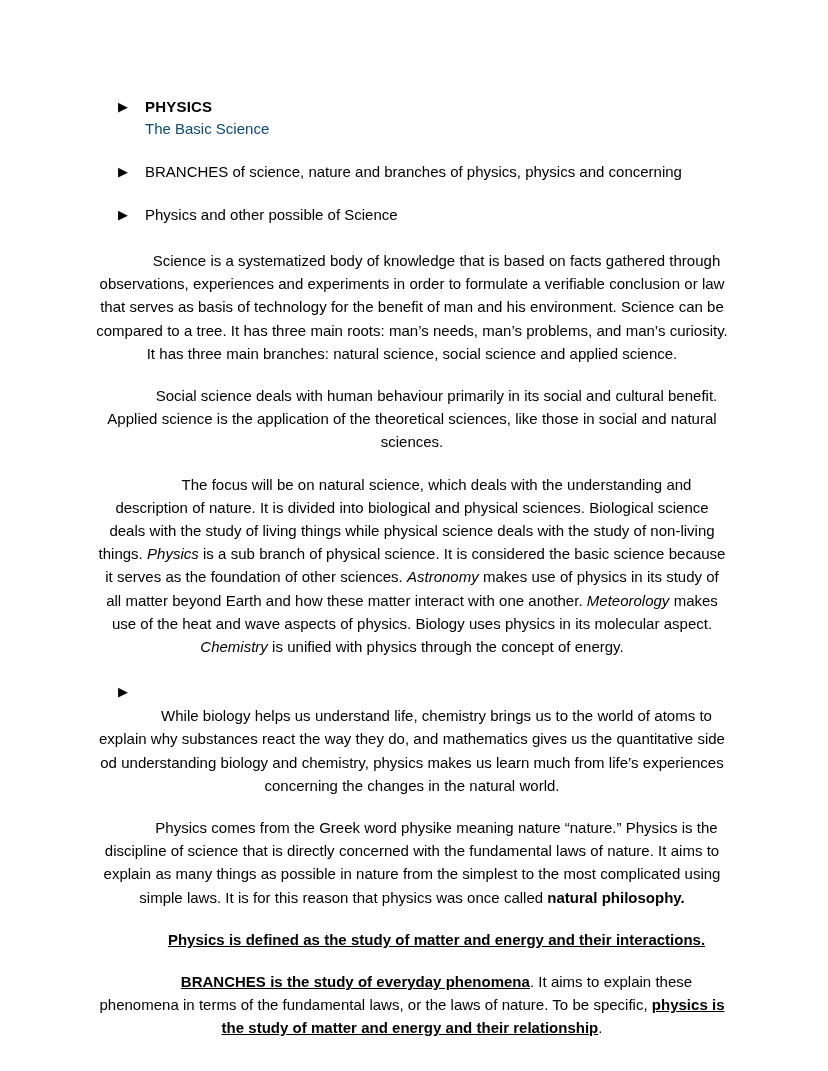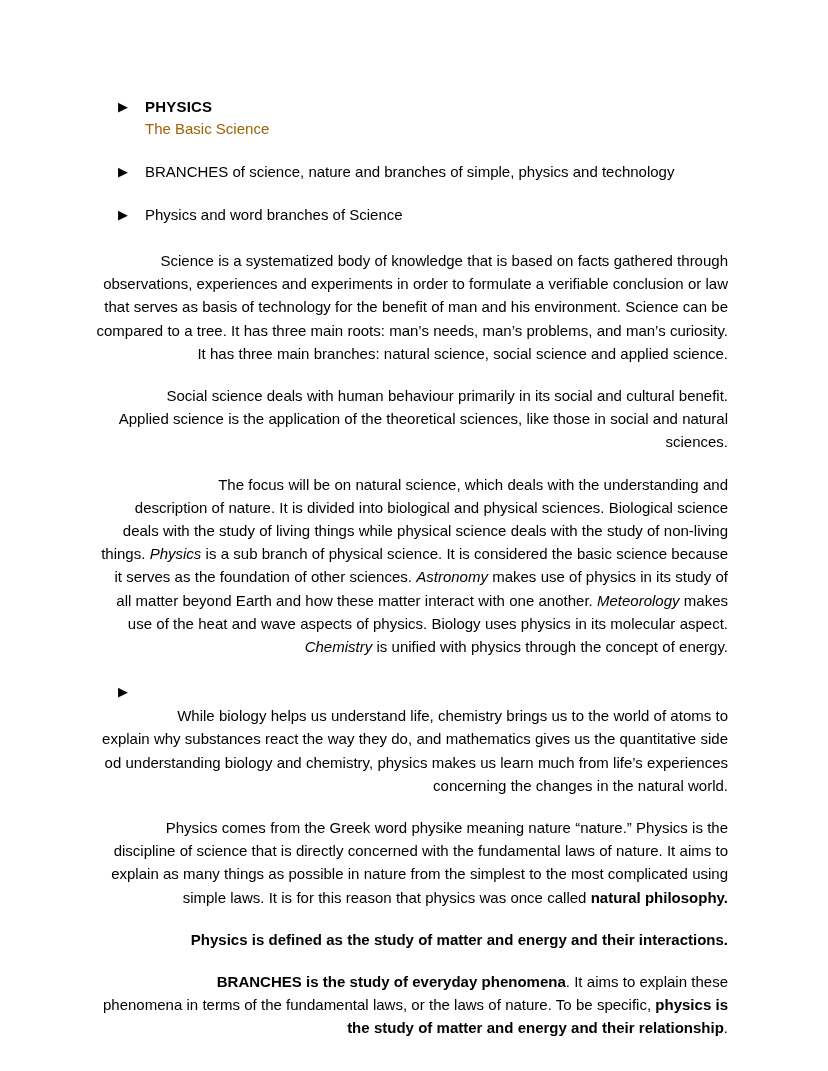--- a/index.html
+++ b/index.html
@@ -47,66 +47,66 @@
     color: #000000;
   }
   .bullet-label.strong {
     font-weight: bold;
     letter-spacing: 0.2px;
   }
   .bullet-sub {
     padding-left: 49px;
     font-size: 15px;
     line-height: 22px;
-    color: #a16207;
+    color: #0c4a6e;
   }
 
   .gap-sm { height: 19px; }
   .gap-md { height: 21px; }
   .gap-lg { height: 23px; }
 
   
   p.body {
     margin: 0;
     font-size: 15px;
     line-height: 23.2px;
-    text-align: right;
+    text-align: center;
     text-indent: 49px;
     color: #000000;
     word-spacing: 0.1px;
   }
 
-  .run-b { font-weight: bold; }
+  .run-b { font-weight: bold; text-decoration: underline; }
   .run-i { font-style: italic; }
   .run-bi { font-weight: bold; }
 </style>
 </head>
 <body>
 
 <div class="page">
   <div class="content">
 
     <div class="bullet-row">
       <span class="bullet-marker">▶</span>
       <span class="bullet-label strong">PHYSICS</span>
     </div>
     <div class="bullet-sub">The Basic Science</div>
 
     <div class="gap-md"></div>
 
     <div class="bullet-row">
       <span class="bullet-marker">▶</span>
-      <span class="bullet-label">BRANCHES of science, nature and branches of simple, physics and technology</span>
+      <span class="bullet-label">BRANCHES of science, nature and branches of physics, physics and concerning</span>
     </div>
 
     <div class="gap-md"></div>
 
     <div class="bullet-row">
       <span class="bullet-marker">▶</span>
-      <span class="bullet-label">Physics and word branches of Science</span>
+      <span class="bullet-label">Physics and other possible of Science</span>
     </div>
 
     <div class="gap-lg"></div>
 
     <p class="body">Science is a systematized body of knowledge that is based on facts gathered through observations, experiences and experiments in order to formulate a verifiable conclusion or law that serves as basis of technology for the benefit of man and his environment. Science can be compared to a tree. It has three main roots: man’s needs, man’s problems, and man’s curiosity. It has three main branches: natural science, social science and applied science.</p>
 
     <div class="gap-sm"></div>
 
     <p class="body">Social science deals with human behaviour primarily in its social and cultural benefit. Applied science is the application of the theoretical sciences, like those in social and natural sciences.</p>
 

